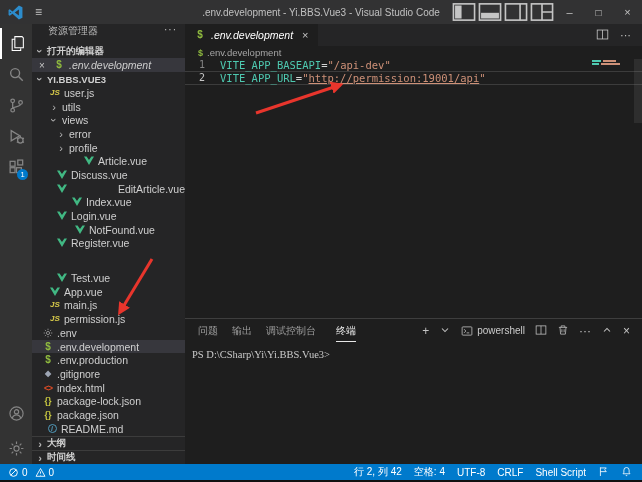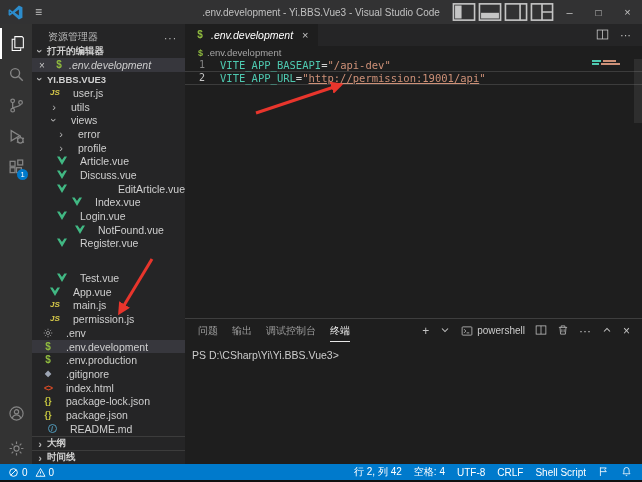--- a/index.html
+++ b/index.html
@@ -25,30 +25,30 @@
   
   .activitybar{width:32px;background:var(--abg);flex:none;display:flex;flex-direction:column;align-items:stretch;padding-top:4px;}
   .act-item{height:31px;display:flex;align-items:center;justify-content:center;color:#858585;position:relative;}
   .act-item.active{color:#ffffff;border-left:2px solid #fff;}
   .act-item svg{width:17px;height:17px;}
   .act-badge{position:absolute;right:4px;bottom:3px;background:var(--accent);color:#fff;font-size:7.5px;
              width:11px;height:11px;border-radius:50%;display:flex;align-items:center;justify-content:center;}
   .act-bottom{margin-top:auto;margin-bottom:4px;}
   
   .sidebar{width:153px;background:var(--sbg);flex:none;display:flex;flex-direction:column;min-height:0;overflow:hidden;}
-  .sb-title{height:20px;display:flex;align-items:flex-end;padding:0 8px 0 16px;font-size:10px;color:#bbbbbb;flex:none;}
+  .sb-title{height:20px;display:flex;align-items:flex-start;padding:0 8px 0 16px;font-size:10px;color:#bbbbbb;flex:none;}
   .sb-title .more{margin-left:auto;color:#c5c5c5;letter-spacing:1px;}
   .sec-head{height:14px;display:flex;align-items:center;gap:2px;font-size:9.5px;font-weight:bold;color:#d0d0d0;padding-left:3px;flex:none;}
   .chev{display:inline-block;width:10px;text-align:center;color:#b5b5b5;font-size:11px;line-height:10px;flex:none;}
   .chev.exp{transform:rotate(90deg);}
   .oe-item{height:14px;display:flex;align-items:center;gap:4px;background:#37373d;padding-left:7px;font-size:10.5px;flex:none;}
   .oe-item .close-x{color:#c5c5c5;font-size:10px;width:10px;}
   .italic{font-style:italic;}
   .tree{flex:1;min-height:0;overflow:hidden;}
-  .trow{height:13.7px;display:flex;align-items:center;gap:12px;font-size:10.5px;color:#cfcfcf;white-space:nowrap;}
+  .trow{height:13.7px;display:flex;align-items:center;gap:3px;font-size:10.5px;color:#cfcfcf;white-space:nowrap;}
   .trow.selected{background:#37373d;}
   .fico{width:12px;flex:none;text-align:center;font-size:8px;font-weight:bold;line-height:12px;}
   .fico svg{width:10px;height:10px;vertical-align:middle;}
   .fi-js{color:#d8cb4a;font-style:italic;}
   .fi-env{color:#8fba3f;font-size:10px;}
   .fi-gear{color:#9b9b9b;}
   .fi-diamond{color:#9da5b4;font-size:8px;}
   .fi-html{color:#e44d26;font-size:8.5px;letter-spacing:-1px;}
   .fi-braces{color:#cbcb41;font-size:9px;}
   .fi-info{color:#519aba;}
@@ -77,26 +77,26 @@
   .tk-link{color:#ce9178;text-decoration:underline;}
   .minimap{position:absolute;top:1px;right:16px;width:34px;}
   .mm-row{height:2px;margin-bottom:1px;display:flex;gap:2px;}
   .mm-teal{background:#4ec9b0;height:2px;}
   .mm-org{background:#ce9178;height:2px;}
   .mm-slider{position:absolute;top:0;right:0;width:8px;height:64px;background:rgba(121,121,121,.18);}
   
   .panel{height:146px;flex:none;border-top:1px solid #3e3e3e;display:flex;flex-direction:column;background:var(--ebg);}
   .panel-tabs{height:23px;display:flex;align-items:center;gap:14px;padding-left:13px;flex:none;}
   .ptab{font-size:10px;color:#9d9d9d;height:100%;display:flex;align-items:center;}
-  .ptab.active{color:#e7e7e7;box-shadow:inset 0 -1px 0 #e7e7e7;}
+  .ptab.active{color:#e7e7e7;box-shadow:inset 0 -1px 0 #e7e7e7;margin-left:6px;}
   .panel-actions{margin-left:auto;display:flex;align-items:center;gap:10px;padding-right:12px;color:#c5c5c5;}
   .panel-actions svg{width:12px;height:12px;}
   .pa-glyph{font-size:12px;line-height:12px;}
   .shell-pick{display:flex;align-items:center;gap:4px;font-size:10px;color:#cccccc;}
-  .term-body{padding:7px 0 0 7px;font-family:Liberation Sans, sans-serif;font-size:10.5px;color:#cccccc;}
+  .term-body{padding:7px 0 0 7px;font-family:Liberation Serif, serif;font-size:10.5px;color:#cccccc;}
   
   .statusbar{height:16px;background:var(--accent);display:flex;align-items:center;color:#fff;font-size:10px;flex:none;}
   .sb-left{display:flex;align-items:center;gap:8px;padding-left:8px;}
   .sb-cell{display:flex;align-items:center;gap:3px;}
   .sb-right{margin-left:auto;display:flex;align-items:center;gap:12px;padding-right:10px;}
   .sb-right svg{width:11px;height:11px;}
   .statusbar svg{width:11px;height:11px;}
   .win-footer{height:2px;background:#111;flex:none;}
   
   .arrows{position:absolute;inset:0;pointer-events:none;z-index:60;}
@@ -229,21 +229,21 @@
             <span>views</span>
           </div>
           <div class="trow" style="padding-left: 24px;">
             <span class="chev">›</span>
             <span>error</span>
           </div>
           <div class="trow" style="padding-left: 24px;">
             <span class="chev">›</span>
             <span>profile</span>
           </div>
-          <div class="trow" style="padding-left: 24px;">
+          <div class="trow" style="padding-left: 24px; margin-left: 27px;">
             <span class="fico fi-vue"><svg viewBox="0 0 10 9">
                 <polygon points="0,0 2.6,0 5,3.4 7.4,0 10,0 5,8.6" fill="#41b883"></polygon>
               </svg></span>
             <span>Article.vue</span>
           </div>
           <div class="trow" style="padding-left: 24px;">
             <span class="fico fi-vue"><svg viewBox="0 0 10 9">
                 <polygon points="0,0 2.6,0 5,3.4 7.4,0 10,0 5,8.6" fill="#41b883"></polygon>
               </svg></span>
             <span>Discuss.vue</span>

